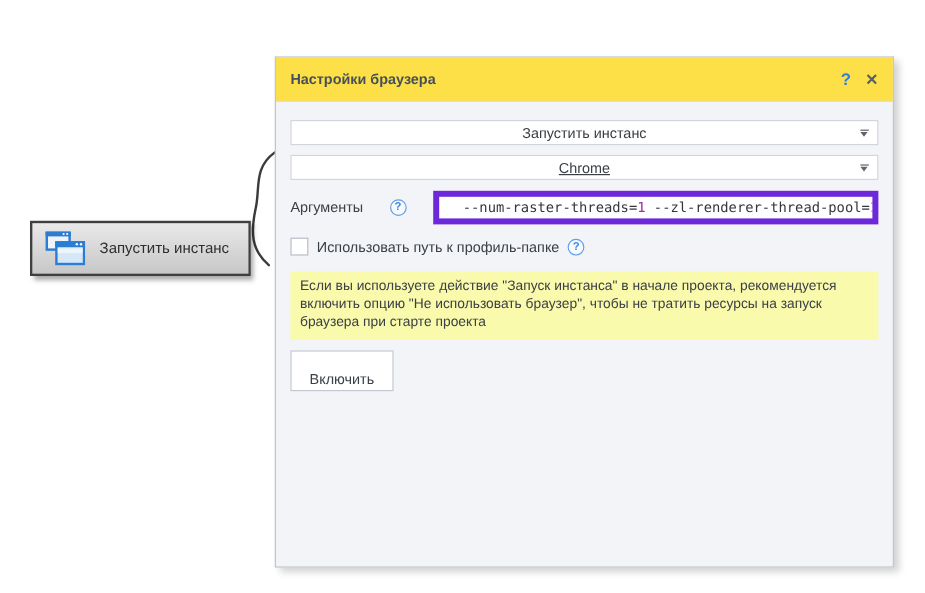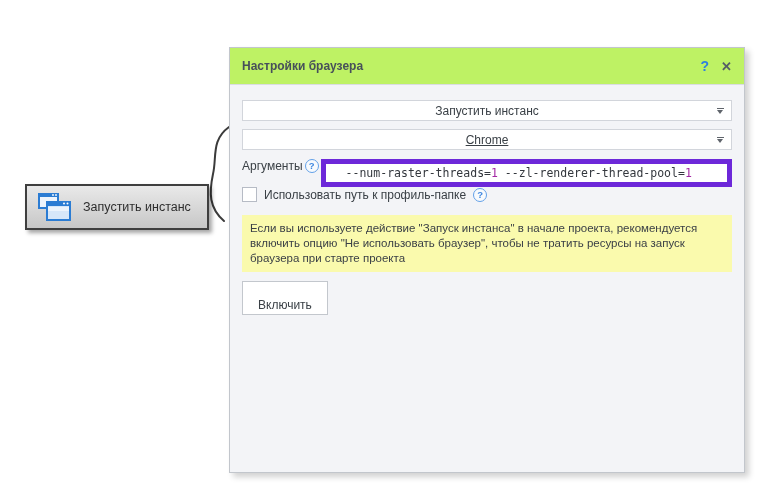--- a/index.html
+++ b/index.html
@@ -19,55 +19,55 @@
   }
   .node-label { font-size:12.5px; color:#2e2e2e; white-space:nowrap; }
 
   
   .dialog {
     position:absolute; left:229px; top:47px; width:516px; height:426px;
     background:#f3f4f7; border:1px solid #c2c6cc;
     box-shadow:4px 4px 6px rgba(0,0,0,0.18);
   }
   .titlebar {
-    height:28px; background:#bef264; border-bottom:1px solid #dadde1;
+    height:28px; background:#fde047; border-bottom:1px solid #dadde1;
     display:flex; align-items:center; padding:18px 12px;
   }
   .title { font-size:12px; font-weight:bold; color:#47505a; flex:1; }
   .tb-help { color:#2f7fe0; font-size:14px; font-weight:bold; cursor:pointer; margin-right:12px; }
   .tb-close { color:#565d66; font-size:13px; font-weight:bold; cursor:pointer; }
 
   .body { padding:0 12px; }
 
   .select {
     position:relative; margin-top:15px; height:21px; background:#ffffff;
     border:1px solid #d2d5db; display:flex; align-items:center; justify-content:center;
     font-size:12px; color:#3a4046; cursor:pointer;
   }
   .select + .select { margin-top:8px;text-decoration:underline; }
   .combo-arrow { position:absolute; right:7px; top:50%; margin-top:-3px; width:7px; height:6px; }
   .combo-arrow::before { content:""; position:absolute; top:0; left:0; width:7px; height:1px; background:#5f646b; }
   .combo-arrow::after { content:""; position:absolute; top:2px; left:0;
     border-left:3.5px solid transparent; border-right:3.5px solid transparent; border-top:4px solid #5f646b; }
 
-  .args-row { margin-top:9px; display:flex; align-items:flex-start; gap:2px; }
+  .args-row { margin-top:9px; display:flex; align-items:center; gap:22px; }
   .args-label { font-size:12px; color:#3a4046; white-space:nowrap; }
   .help-circle {
     width:14px; height:14px; border:1px solid #62a0e8; border-radius:50%;
     color:#3f87e0; font-size:9.5px; font-weight:bold; line-height:12px; text-align:center;
     display:inline-block; flex:0 0 auto; cursor:pointer; background:#f7fafd;
   }
   .text-input {
     flex:1; height:28px; background:#ffffff; border:5px solid #6d28d9;
     font-family:"DejaVu Sans Mono", monospace; font-size:11.5px; color:#33373d;
     padding:2px 20px; white-space:nowrap; overflow:hidden; line-height:15px;
   }
   .text-input .num { color:#a428a4; }
 
-  .cb-row { display:flex; align-items:center; gap:7px; }
+  .cb-row { display:flex; align-items:center; gap:7px; margin-top:11px; }
   .checkbox { width:15px; height:15px; background:#ffffff; border:1px solid #b6bbc5; flex:0 0 auto; cursor:pointer; }
   .cb-label { font-size:12px; color:#3a4046; }
 
   .notice {
     margin-top:13px; background:#fafaad; padding:6px 8px;
     font-size:11.5px; color:#3b4046; line-height:1.3;
   }
   .enable-btn {
     margin-top:9px; height:24px; padding:16px 15px; background:#ffffff;
     border:1px solid #c3c7cd; font-family:"Liberation Sans", sans-serif;

